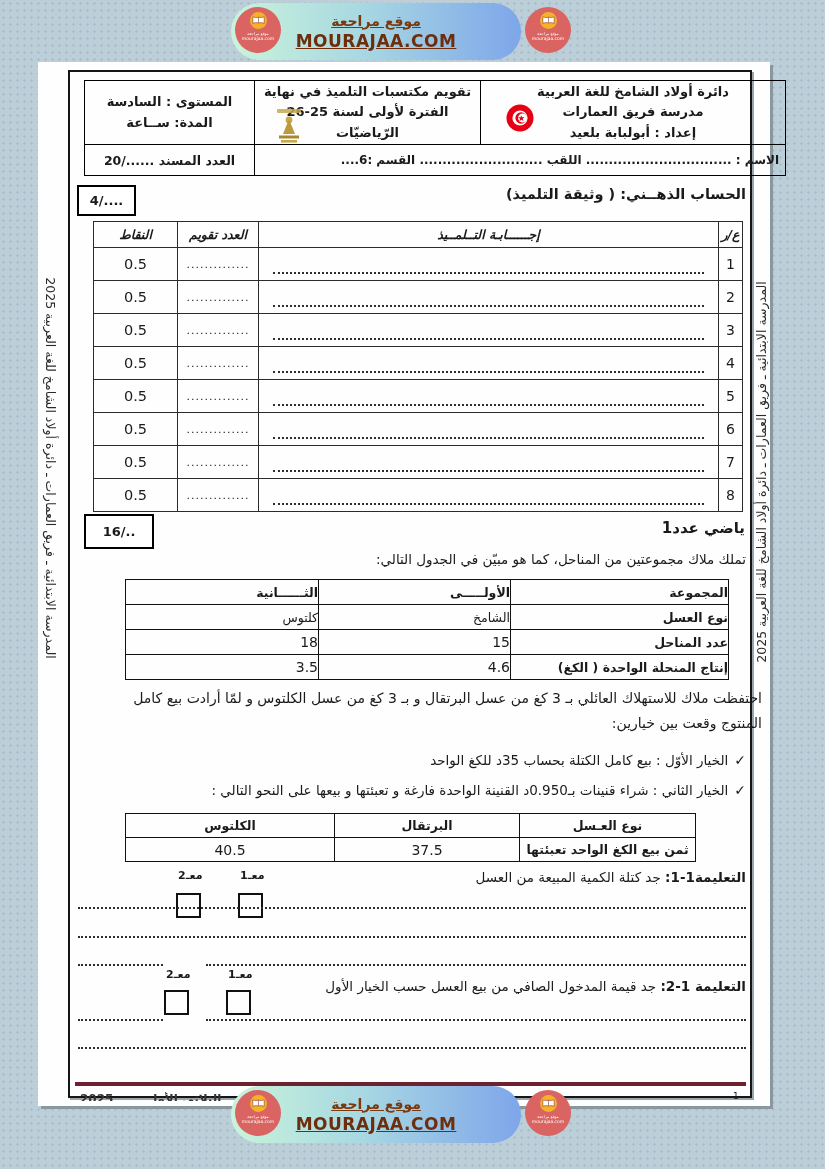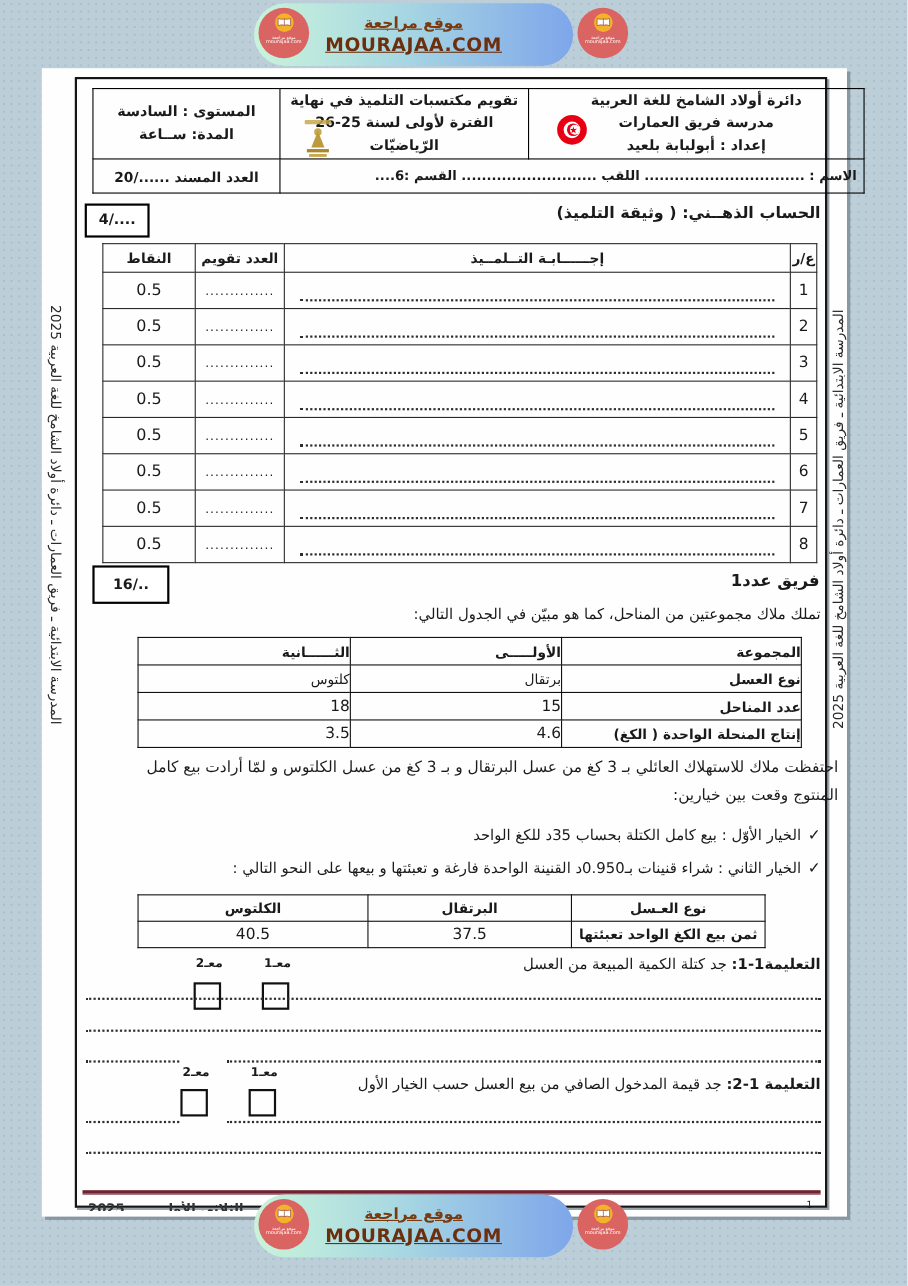--- a/index.html
+++ b/index.html
@@ -67,21 +67,21 @@
   .mental-title { left:300px; top:186px; width:446px; direction:rtl; text-align:right;
                   font-size:14.5px; font-weight:bold; }
   .score-box { border:2.5px solid #000; background:#fff; direction:rtl;
                display:flex; align-items:center; justify-content:center;
                font-size:13px; font-weight:bold; }
   .score-box-4  { left:77px; top:185px; width:59px; height:31px; }
   .score-box-16 { left:84px; top:514px; width:70px; height:35px; }
 
   .mental-table { position:absolute; left:93px; top:221px; width:649px; table-layout:fixed; direction:rtl; }
   .mental-table td { border:1.3px solid #2b2b2b; text-align:center; vertical-align:middle; }
-  .mental-table thead td { height:26px; font-size:12.5px; font-weight:bold; }
+  .mental-table thead td { height:26px; font-size:12.5px; font-weight:bold;font-style:italic; }
   .mental-table tbody td { height:33px; }
   .cell-num { font-size:14px; }
   .cell-points { font-size:14.5px; }
   .cell-mark { font-size:11px; letter-spacing:1px; color:#222; }
   .ansline { border-bottom:2.3px dotted #2e2e2e; height:20px; width:94%; margin:0 auto; }
 
   
   .sanad-title { left:500px; top:519px; width:245px; direction:rtl; text-align:right;
                  font-size:15px; font-weight:bold; }
   .intro-line { left:300px; top:551px; width:446px; direction:rtl; text-align:right; font-size:13.5px; }
@@ -282,39 +282,39 @@
         <td class="cell-num">8</td>
         <td>
           <div class="ansline"></div>
         </td>
         <td class="cell-mark">..............</td>
         <td class="cell-points">0.5</td>
       </tr>
     </tbody>
 </table>
 
-<div class="abs sanad-title content">فريق عدد1</div>
+<div class="abs sanad-title content">ياضي عدد1</div>
 <div class="abs score-box score-box-16 content">../16</div>
 <div class="abs intro-line content">تملك ملاك مجموعتين من المناحل، كما هو مبيّن في الجدول التالي:</div>
 
 <table class="honey-table content">
   <colgroup>
       <col style="width:218px;">
       <col style="width:192px;">
       <col style="width:193px;">
     </colgroup>
   <tbody>
       <tr>
     <td class="lbl">المجموعة</td>
     <td class="lbl">الأولـــــى</td>
     <td class="lbl">الثــــــانية</td>
   </tr>
   <tr>
     <td class="lbl">نوع العسل</td>
-    <td class="val-ar">برتقال</td>
+    <td class="val-ar">الشامخ</td>
     <td class="val-ar">كلتوس</td>
   </tr>
   <tr>
     <td class="lbl">عدد المناحل</td>
     <td class="val-num">15</td>
     <td class="val-num">18</td>
   </tr>
   <tr>
     <td class="lbl">إنتاج المنحلة الواحدة ( الكغ)</td>
     <td class="val-num">4.6</td>

